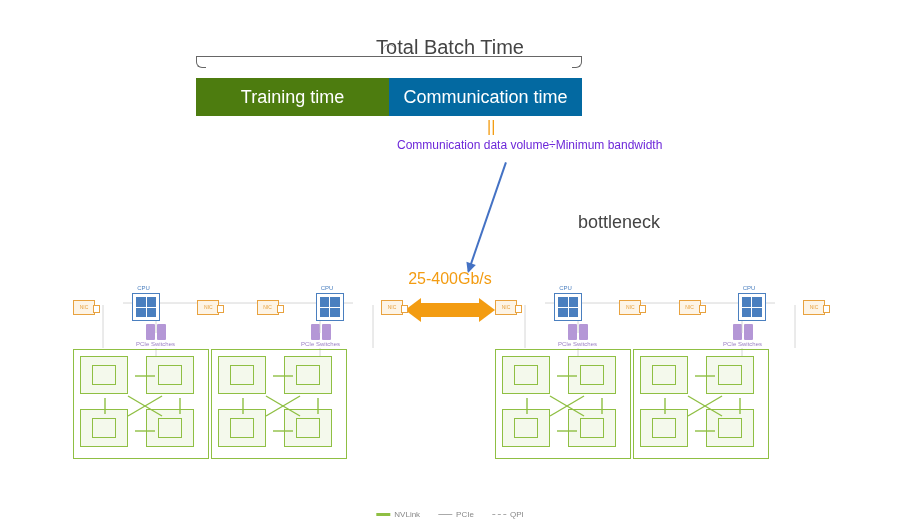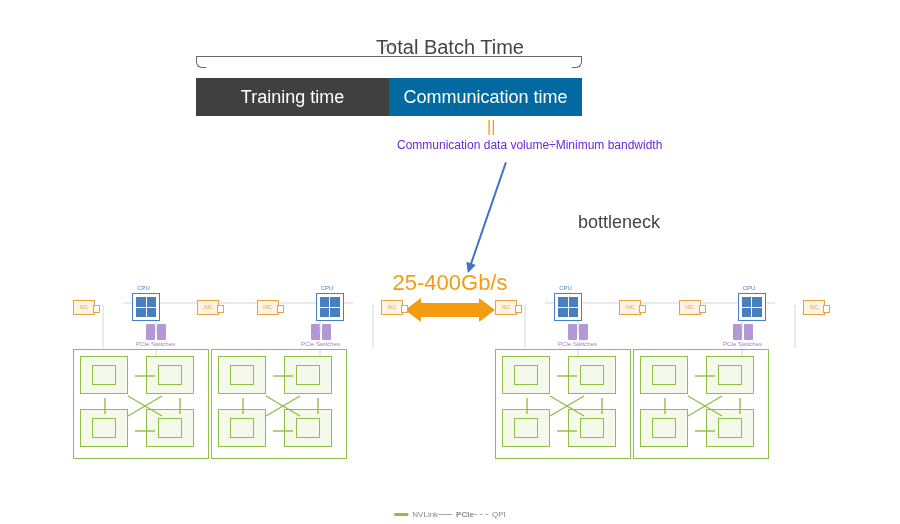--- a/index.html
+++ b/index.html
@@ -11,32 +11,32 @@
 .brace::before { content: ""; position: absolute; top: 12px; left: 0; right: 0; height: 0; border-top: 1.5px solid #666; border-radius: 8px; }
 .brace .l, .brace .r { position:absolute; top:12px; width:10px; height:12px; border:1.5px solid #666; border-top:none; }
 .brace .l { left:0; border-right:none; border-radius:0 0 0 6px;}
 .brace .r { right:0; border-left:none; border-radius:0 0 6px 0;}
 .brace .c { position:absolute; top:0px; left:50%; transform:translateX(-50%); width:12px; height:12px; border:1.5px solid #666; border-bottom:none; border-left:none; border-right:none; border-radius:6px 6px 0 0;}
 .brace .c::before, .brace .c::after { content:""; position:absolute; top:11px; width:8px; height:0; border-top:1.5px solid #666;}
 .brace .c::before{ right:11px;} .brace .c::after{ left:11px;}
 
 .bar { position: absolute; top: 78px; left: 196px; display: flex; width: 386px; height: 38px; }
 .bar > div { display:flex; align-items:center; justify-content:center; color:#fff; font-size:18px; font-weight:300; }
-.train { background:#404040; width:50%; }
+.train { background:#4d7c0f; width:50%; }
 .comm { background:#0369a1; width:50%; }
 
 .equals { position:absolute; top:118px; left:487px; color:#F39C12; font-size:16px; font-weight:500; }
 .formula { position:absolute; top:138px; left:397px; color:#6d28d9; font-size:12px; font-weight:400; }
 
 .bottleneck { position:absolute; top:212px; left:578px; font-size:18px; font-weight:300; color:#444; }
 
 .arrow-down { position:absolute; top:162px; left:505px; width:2px; height:115px; background:#4472C4; transform-origin:top left; transform:rotate(19deg); }
 .arrow-down::after { content:""; position:absolute; bottom:-2px; left:50%; transform:translateX(-50%); border-left:5px solid transparent; border-right:5px solid transparent; border-top:10px solid #4472C4; }
 
-.bandwidth { position:absolute; top:270px; left:50%; transform:translateX(-50%); color:#F39C12; font-size:22px; font-weight:400; }
+.bandwidth { position:absolute; top:270px; left:50%; transform:translateX(-50%); color:#F39C12; font-size:16px; font-weight:400; }
 
 .bigarrow { position:absolute; top:298px; left:50%; transform:translateX(-50%); width:90px; height:24px; }
 .bigarrow .shaft { position:absolute; top:5px; left:14px; right:14px; height:14px; background:#F39C12; }
 .bigarrow .al { position:absolute; left:0; top:0; border-top:12px solid transparent; border-bottom:12px solid transparent; border-right:16px solid #F39C12; }
 .bigarrow .ar { position:absolute; right:0; top:0; border-top:12px solid transparent; border-bottom:12px solid transparent; border-left:16px solid #F39C12; }
 
 .cluster { position:absolute; top:293px; width:330px; }
 .cluster.left { left:73px; }
 .cluster.right { right:75px; }
 
@@ -55,21 +55,21 @@
 
 .gpuwrap { display:flex; gap:2px; margin-top:2px;}
 .gpubox { border:1.5px solid #8FBF43; padding:6px; display:grid; grid-template:1fr 1fr/1fr 1fr; gap:10px; width:136px; height:110px; position:relative;}
 .gpu { border:1.5px solid #8FBF43; background:#F4F9EC; width:48px; height:38px; position:relative; display:flex; align-items:center; justify-content:center;}
 .gpu::before { content:""; width:22px; height:18px; border:1px solid #8FBF43;}
 
 .xlinks { position:absolute; inset:6px; pointer-events:none;}
 .xlinks svg { width:100%; height:100%;}
 .xlinks line { stroke:#8FBF43; stroke-width:1.4; }
 
-.legend { position:absolute; bottom:5px; left:50%; transform:translateX(-50%); display:flex; font-size:8px; color:#888; align-items:flex-start;margin-top:8px;}
+.legend { position:absolute; bottom:5px; left:50%; transform:translateX(-50%); display:flex; gap:18px; font-size:8px; color:#888; align-items:flex-start;margin-top:8px;}
 .legend span { display:flex; align-items:center; gap:4px;}
 .legend i { width:14px; height:0; display:inline-block;}
 .lg1 i { border-top:3px solid #8FBF43;}
 .lg2 i { border-top:1px solid #aaa;}
 .lg3 i { border-top:1px dashed #aaa;}
 
 
 .faint { stroke:#ccc; stroke-width:0.8; fill:none;}
 </style>
 </head>
@@ -253,19 +253,19 @@
   </div>
 </div>
 
 <div class="legend">
   <span class="lg1">
       <i></i>
       <b style="font-weight:400">NVLink</b>
     </span>
   <span class="lg2">
       <i></i>
-      <b style="font-weight:700">PCIe</b>
+      <b style="font-weight:400">PCIe</b>
     </span>
   <span class="lg3">
       <i></i>
       <b style="font-weight:400">QPI</b>
     </span>
 </div>
 
 </body></html>

